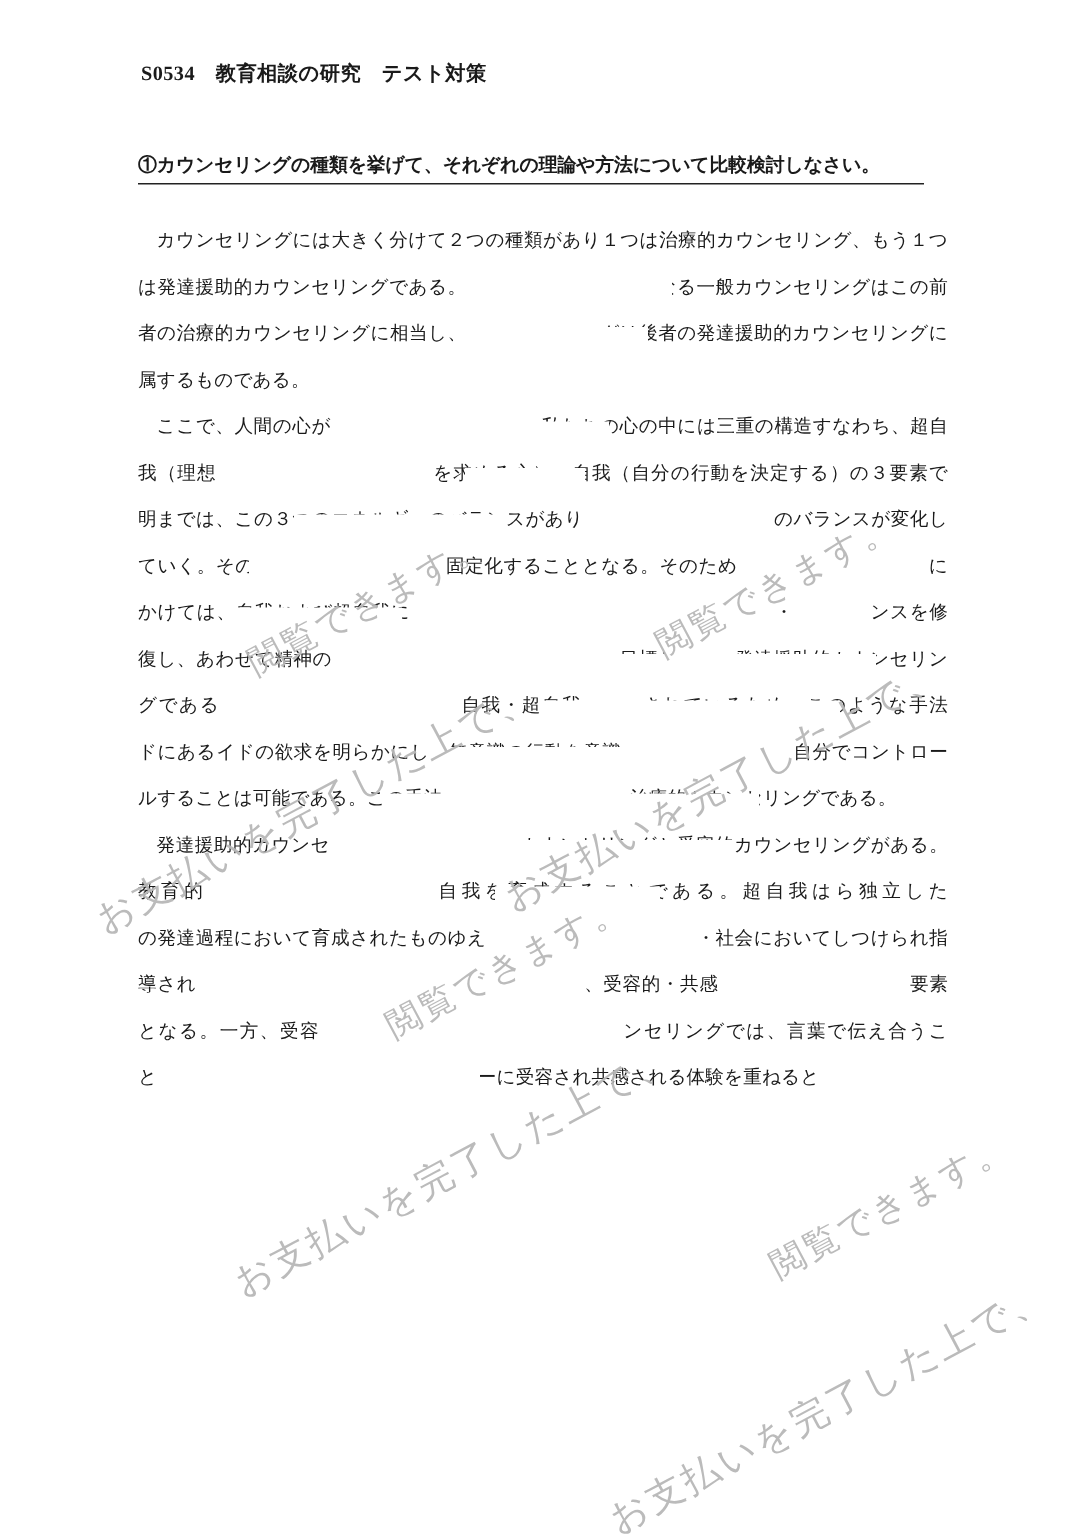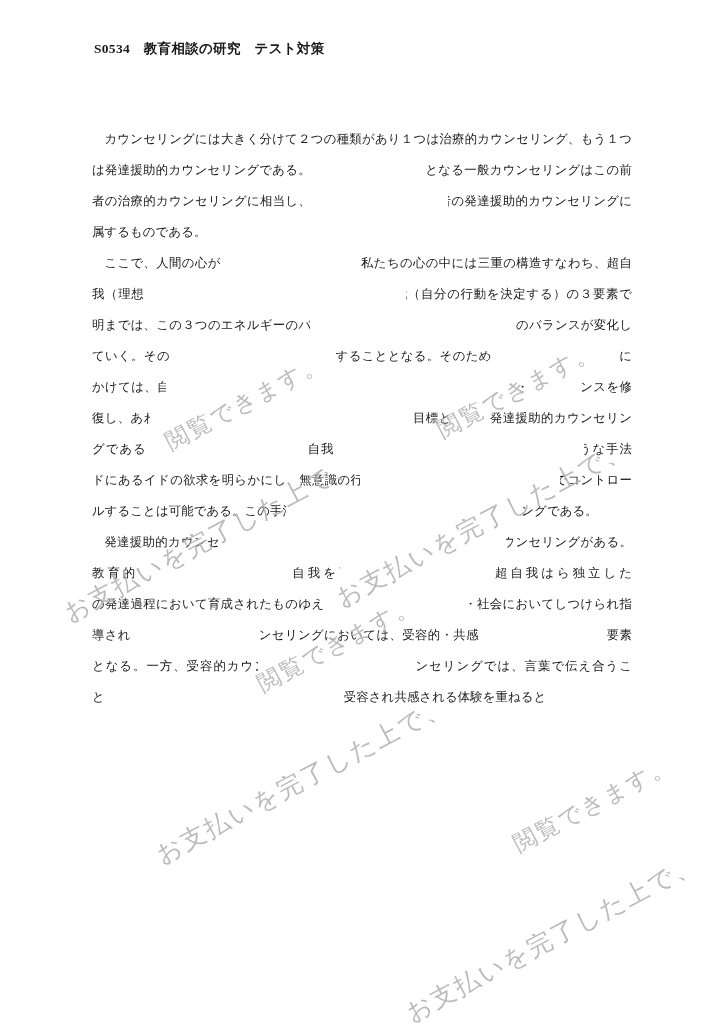--- a/index.html
+++ b/index.html
@@ -92,20 +92,21 @@
 <body>
 
 <div id="page">
 
   <div class="doc-body">
 
     <div class="doc-title">S0534　教育相談の研究　テスト対策</div>
 
     <div class="spacer-1"></div>
 
+    <div class="question-line">①カウンセリングの種類を挙げて、それぞれの理論や方法について比較検討しなさい。</div>
 
     <div class="spacer-2"></div>
 
     <p class="para">カウンセリングには大きく分けて２つの種類があり１つは治療的カウンセリング、もう１つは発達援助的カウンセリングである。　　　　　　　　　となる一般カウンセリングはこの前者の治療的カウンセリングに相当し、　　　　　　　グは後者の発達援助的カウンセリングに属するものである。</p>
     <p class="para">ここで、人間の心が　　　　　　　　　　　私たちの心の中には三重の構造すなわち、超自我（理想　　　　　　　　　　　を求める心）、自我（自分の行動を決定する）の３要素で　　　　　　　　　　明までは、この３つのエネルギーのバランスがあり　　　　　　　　　　のバランスが変化していく。その　　　　　　　　　　固定化することとなる。そのため　　　　　　　　　　にかけては、自我および超自我に　　　　　　　　　　　　　　　　　　　・　　　　ンスを修復し、あわせて精神の　　　　　　　　　　　　　　　目標と　　　発達援助的カウンセリングである　　　　　　　　　　　　自我・超自我　　　されているため、このような手法　　　　　　　　　　ドにあるイドの欲求を明らかにし、無意識の行動を意識　　　　　　　　、自分でコントロールすることは可能である。この手法　　　　　　　　　　治療的カウンセリングである。</p>
     <p class="para">発達援助的カウンセ　　　　　　　　　　カウンセリングと受容的カウンセリングがある。教育的　　　　　　　　　　自我を育成することである。超自我はら独立した　　　　　　　　　　の発達過程において育成されたものゆえ　　　　　　　　　　　・社会においてしつけられ指導され　　　　　　　　　　ンセリングにおいては、受容的・共感　　　　　　　　　　要素となる。一方、受容的カウンセ　　　　　　　　　　ンセリングでは、言葉で伝え合うこと　　　　　　　　　　　、カウンセラーに受容され共感される体験を重ねると</p>
 
   </div>
 
   <div class="redact" style="left:330px;  top:186px;  width:118px; height:22px;"></div>

